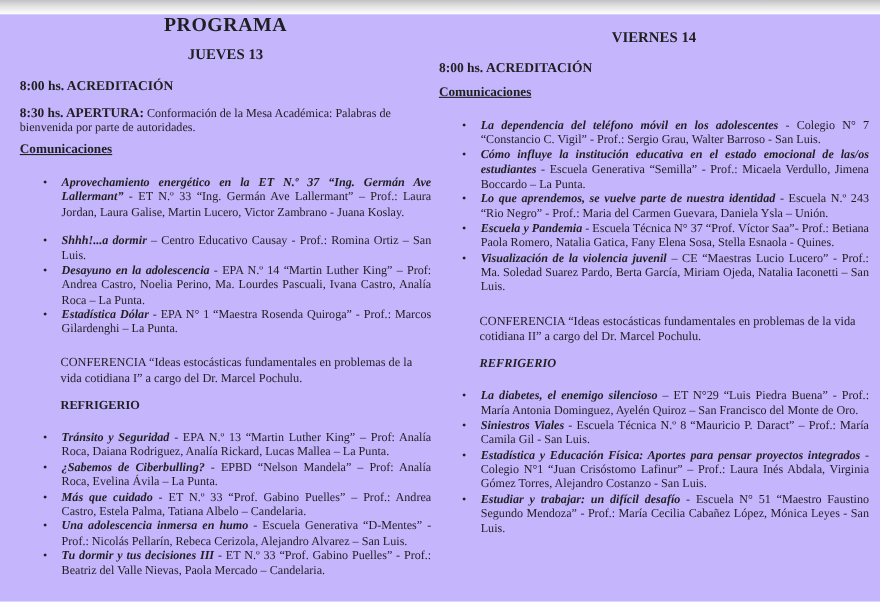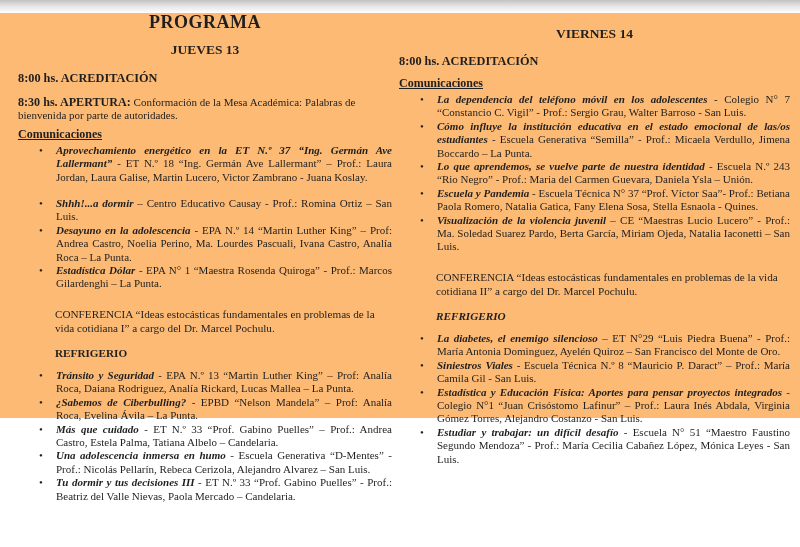--- a/index.html
+++ b/index.html
@@ -7,21 +7,21 @@
     padding: 0;
     width: 800px;
     height: 547px;
     background: #ffffff;
     overflow: hidden;
   }
   body {
     font-family: "Liberation Serif", "DejaVu Serif", serif;
     color: #1f1f1f;
   }
-  .page { position: relative; width: 800px; height: 418px; background: #fdba74; }
+  .page { position: relative; width: 800px; height: 547px; background: #c4b5fd; }
   .top-shade {
     position: absolute; top: 0; left: 0; width: 800px; height: 13px;
     background: linear-gradient(to bottom, #c2c2c2 0%, #e3e3e3 45%, #ffffff 100%);
   }
   .col { position: absolute; top: 0; }
   .col-left  { left: 18px;  width: 374px; }
   .col-right { left: 399px; width: 391px; }
 
   .doc-title {
     margin: 12px 0 0; text-align: center;
@@ -38,21 +38,21 @@
 
   .opening { margin: 10px 0 0; font-size: 11px; line-height: 13.4px; }
   .opening b { font-size: 12.1px; }
 
   .comms {
     margin: 4px 0 2px; font-size: 12px; font-weight: bold;
     text-decoration: underline;
   }
   .col-right .comms { margin-top: 7px; }
 
-  ul.talks { margin: 2px 0 0; padding: 0 0 0 38px; list-style: none; }
+  ul.talks { margin: 17px 0 0; padding: 0 0 0 38px; list-style: none; }
   ul.talks li {
     position: relative; font-size: 11px; line-height: 13.4px;
     text-align: justify; margin: 0;
   }
   ul.talks li::before {
     content: "\2022"; position: absolute; left: -17px; top: 0;
     font-size: 11px;
   }
   ul.talks li.gap-after { margin-bottom: 13px; }
 
@@ -73,21 +73,21 @@
 
   <section class="col col-left">
     <h1 class="doc-title">PROGRAMA</h1>
     <h2 class="day-title">JUEVES 13</h2>
     <p class="accreditation">8:00 hs. ACREDITACIÓN</p>
     <p class="opening"><b>8:30 hs. APERTURA:</b><span> Conformación de la Mesa Académica: Palabras de bienvenida por parte de autoridades.</span></p>
     <p class="comms">Comunicaciones</p>
 
     <ul class="talks">
 
-        <li class="gap-after"><span class="talk-title">Aprovechamiento energético en la ET N.º 37 “Ing. Germán Ave Lallermant”</span><span> - ET N.º 18 “Ing. Germán Ave Lallermant” – Prof.: Laura Jordan, Laura Galise, Martin Lucero, Victor Zambrano - Juana Koslay.</span></li>
+        <li class="gap-after"><span class="talk-title">Aprovechamiento energético en la ET N.º 37 “Ing. Germán Ave Lallermant”</span><span> - ET N.º 33 “Ing. Germán Ave Lallermant” – Prof.: Laura Jordan, Laura Galise, Martin Lucero, Victor Zambrano - Juana Koslay.</span></li>
 
         <li><span class="talk-title">Shhh!...a dormir</span><span> – Centro Educativo Causay - Prof.: Romina Ortiz – San Luis.</span></li>
 
         <li><span class="talk-title">Desayuno en la adolescencia</span><span> - EPA N.º 14 “Martin Luther King” – Prof: Andrea Castro, Noelia Perino, Ma. Lourdes Pascuali, Ivana Castro, Analía Roca – La Punta.</span></li>
 
         <li><span class="talk-title">Estadística Dólar</span><span> - EPA N° 1 “Maestra Rosenda Quiroga” - Prof.: Marcos Gilardenghi – La Punta.</span></li>
       </ul>
 
     <p class="conference">CONFERENCIA “Ideas estocásticas fundamentales en problemas de la vida cotidiana I” a cargo del Dr. Marcel Pochulu.</p>
     <p class="refreshment">REFRIGERIO</p>

